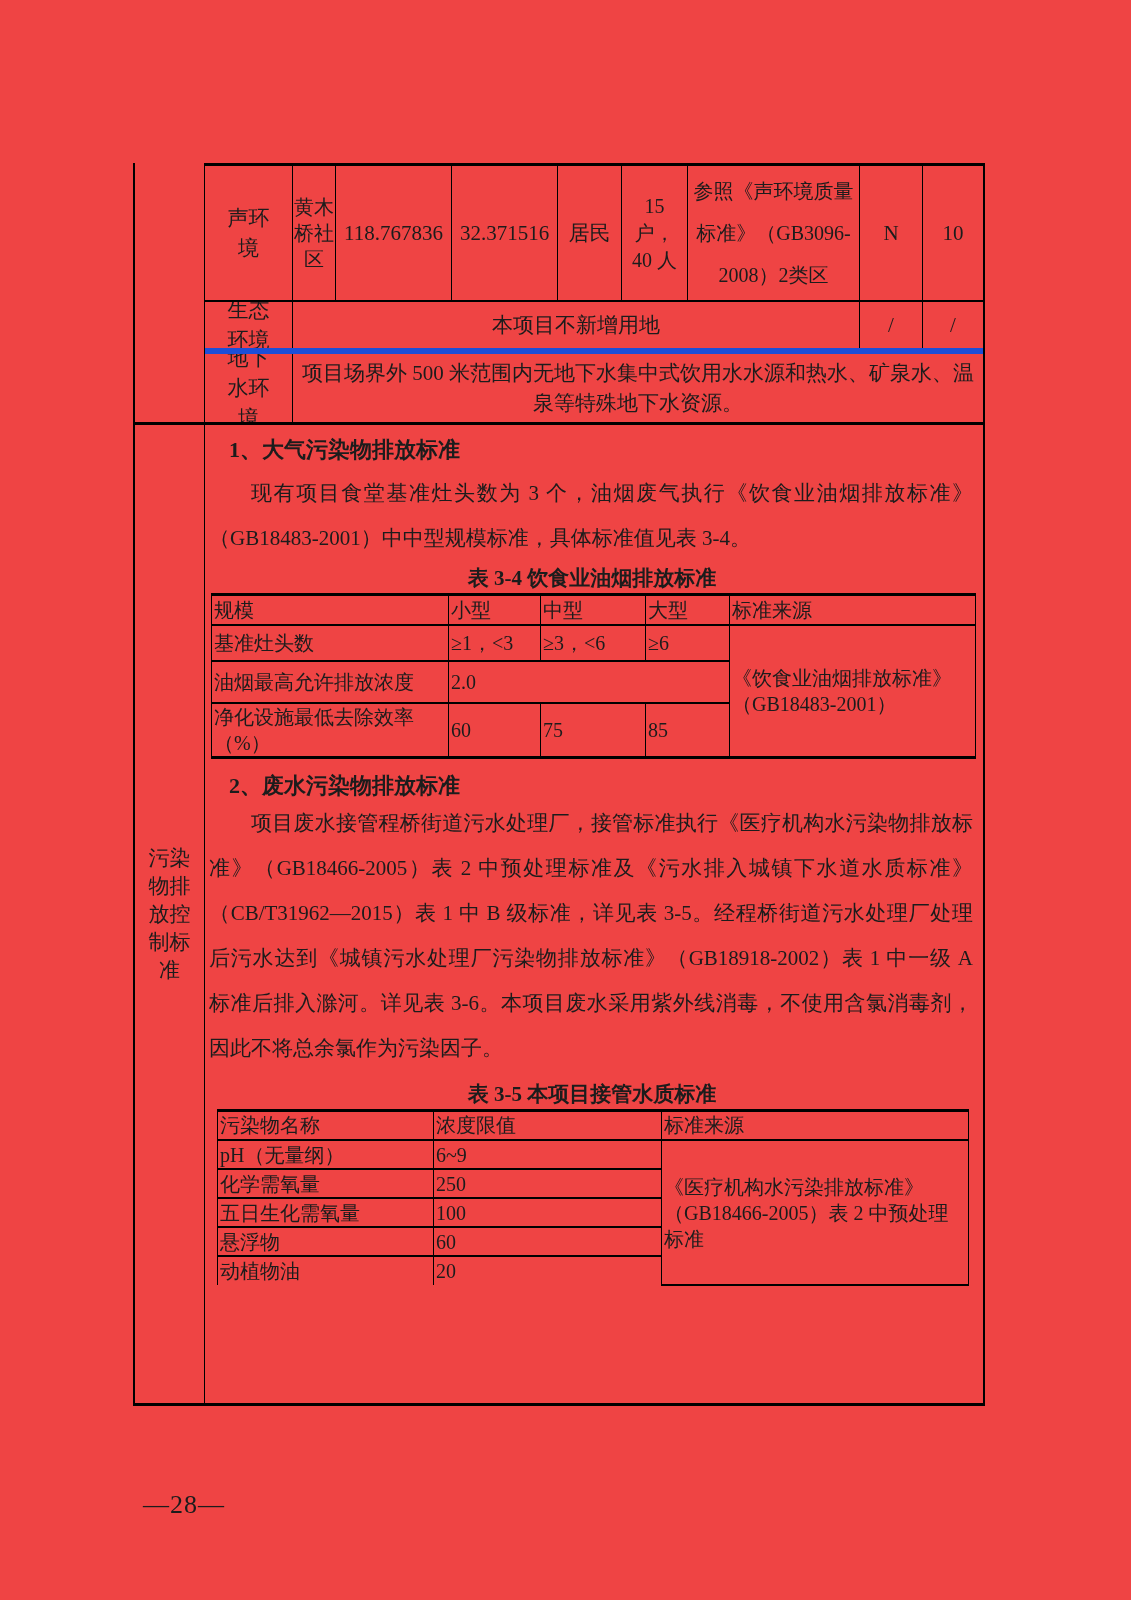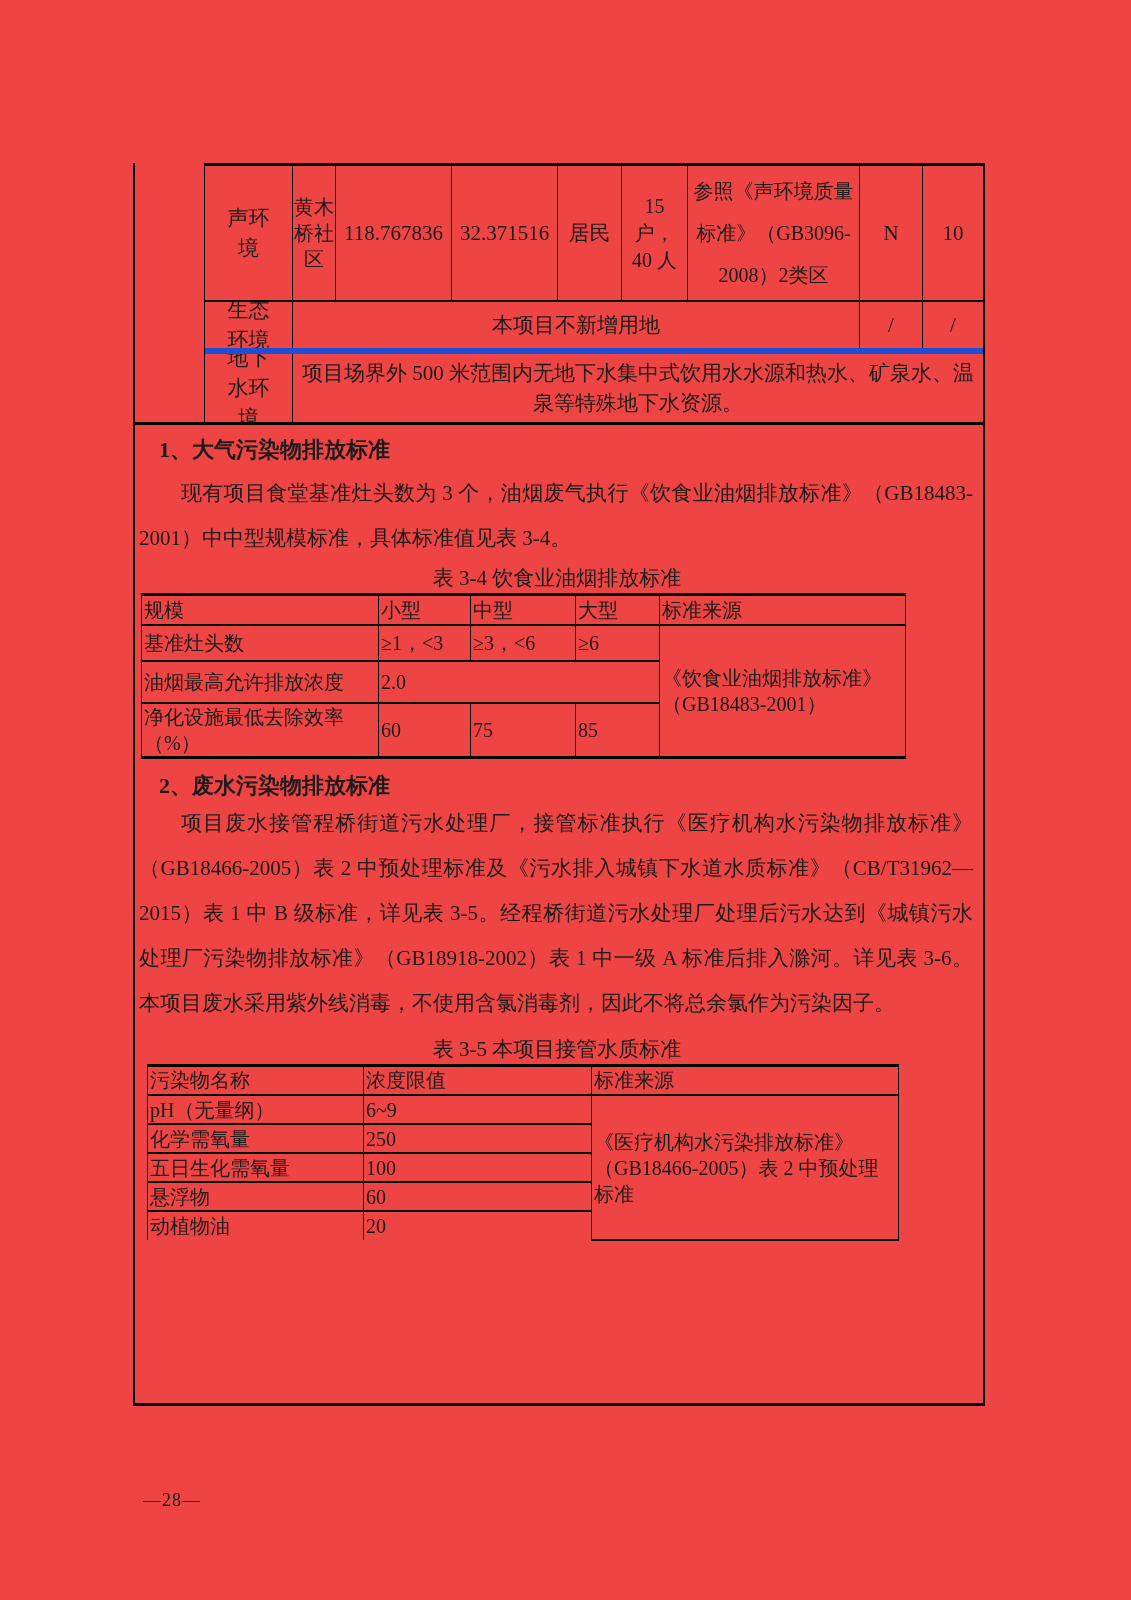--- a/index.html
+++ b/index.html
@@ -39,38 +39,38 @@
   .section-row{display:flex;border-top:3px solid #000;height:981px;box-sizing:border-box;}
   .section-label{
     width:70px;box-sizing:border-box;border-right:1px solid #000;
     display:flex;align-items:center;justify-content:center;
     font-size:21px;line-height:28px;
   }
   .section-content{flex:1;box-sizing:border-box;padding:6px 8px 0 4px;overflow:hidden;}
   .sec-heading{font-weight:bold;font-size:22px;line-height:30px;margin:4px 0 6px 20px;}
   .sec-heading.h2{margin-top:12px;margin-bottom:0;}
   .para{font-size:21px;line-height:45px;text-align:justify;text-indent:2em;margin:0;padding-right:2px;}
-  .tbl-caption{font-weight:normal;font-size:21px;line-height:30px;text-align:center;margin:2px 0 0 0;}
+  .tbl-caption{font-weight:bold;font-size:21px;line-height:30px;text-align:center;margin:2px 0 0 0;}
   .tbl-caption.c35{margin-top:8px;}
   
   table.std{border-collapse:collapse;table-layout:fixed;
     border-top:3px solid #000;border-bottom:3px solid #000;
     border-left:1px solid #000;border-right:1px solid #000;}
   table.std td{
     border:2px solid #000;border-left-width:1px;border-right-width:1px;
     text-align:left;vertical-align:middle;font-size:20px;line-height:26px;padding:0 2px;
     overflow:hidden;
   }
   table.t34{width:765px;margin-left:2px;}
   table.t35{width:752px;margin-left:8px;border-bottom:none;}
   table.t35 tr:last-child td{border-bottom:none;}
   td.hsrc{line-height:30px;}
   td.pre{white-space:pre-line;line-height:25px;}
   
-  .page-number{position:absolute;left:143px;top:1490px;font-size:18px;letter-spacing:1px;}
+  .page-number{position:absolute;left:143px;top:1490px;font-size:26px;letter-spacing:1px;}
 </style>
 </head>
 <body>
 
 <div class="page">
 
   <div class="doc-table">
 
     <div class="top-block">
       <div class="corner-cell"></div>
@@ -105,20 +105,23 @@
           <div class="cell c-label">
             <div class="wrap2">地下水环境</div>
           </div>
           <div class="cell last">项目场界外 500 米范围内无地下水集中式饮用水水源和热水、矿泉水、温泉等特殊地下水资源。</div>
         </div>
 
       </div>
     </div>
 
     <div class="section-row">
+      <div class="section-label">
+        <div class="wrap2">污染物排放控制标准</div>
+      </div>
 
       <div class="section-content">
 
         <div class="sec-heading">1、大气污染物排放标准</div>
         <p class="para">现有项目食堂基准灶头数为 3 个，油烟废气执行《饮食业油烟排放标准》（GB18483-2001）中中型规模标准，具体标准值见表 3-4。</p>
 
         <div class="tbl-caption">表 3-4 饮食业油烟排放标准</div>
         <table class="std t34">
           <colgroup>
             <col style="width:237px">

